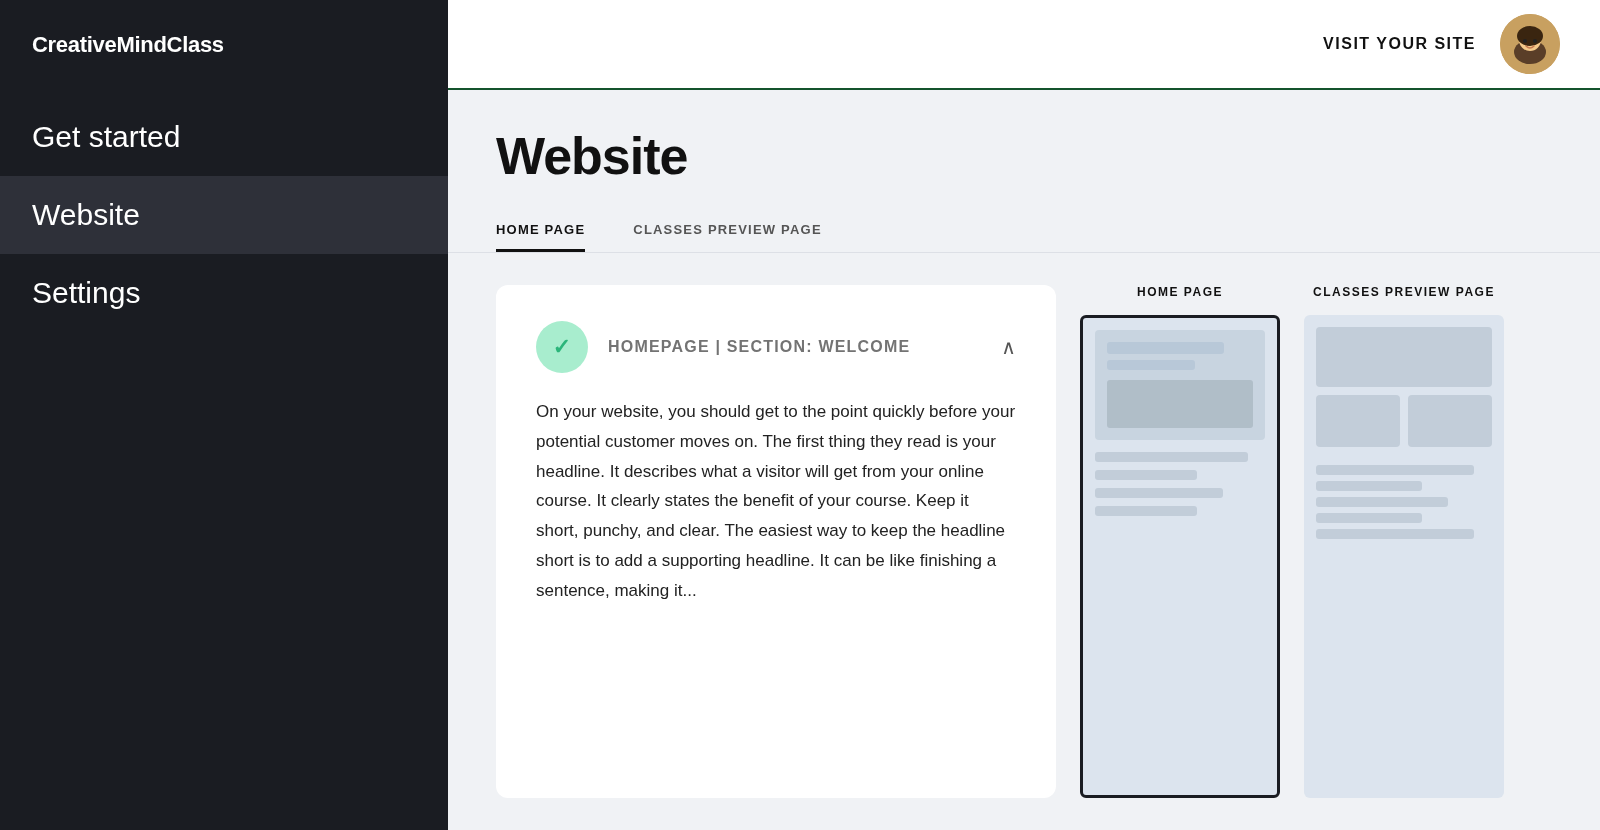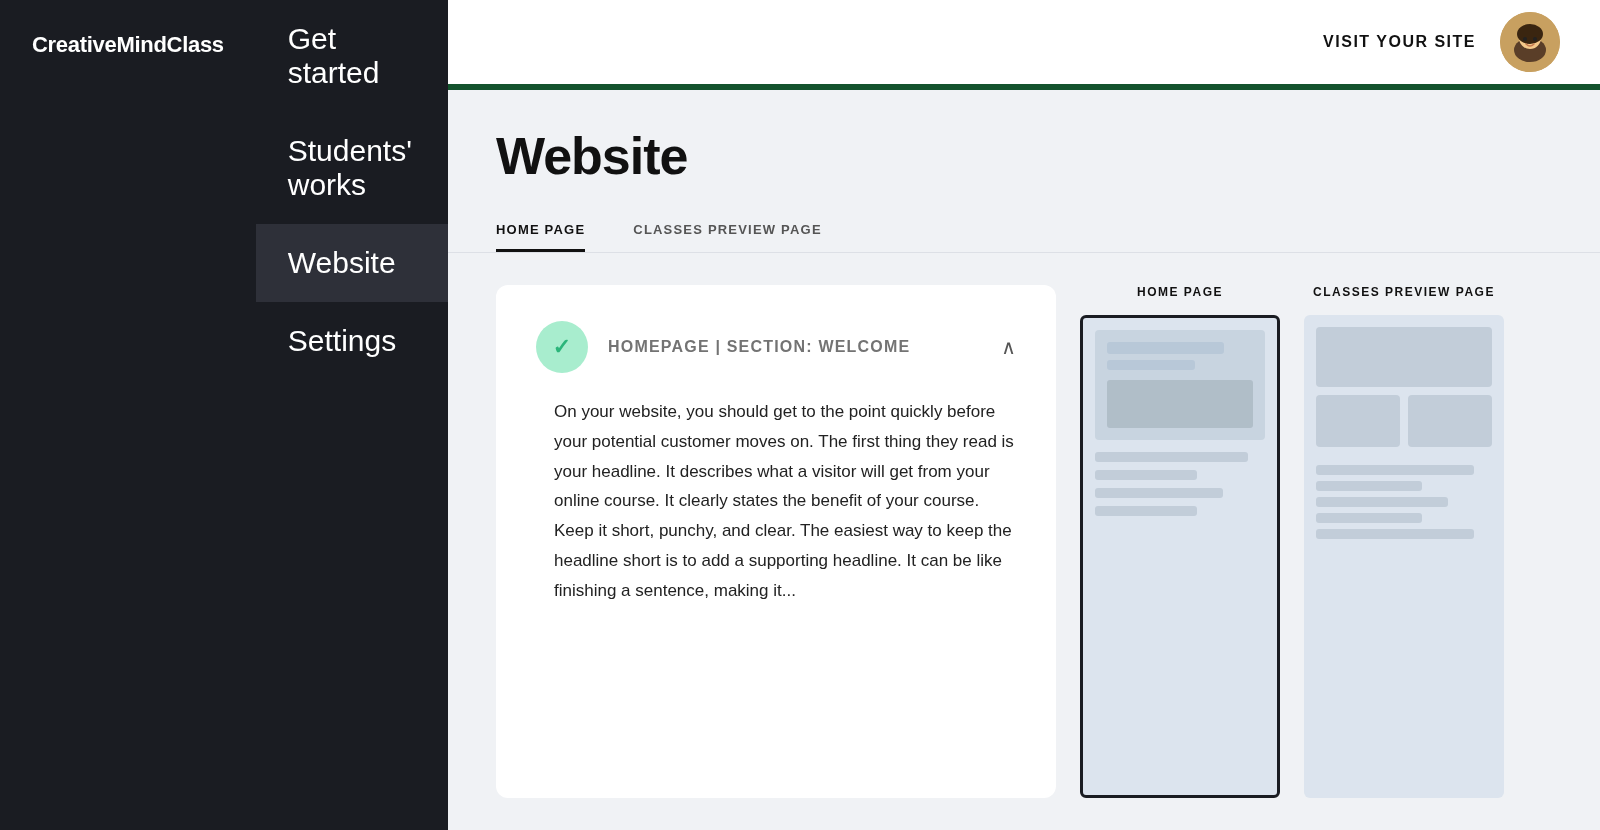--- a/index.html
+++ b/index.html
@@ -4,21 +4,21 @@
   <style>
     * { margin: 0; padding: 0; box-sizing: border-box; }
     body { font-family: -apple-system, BlinkMacSystemFont, 'Segoe UI', sans-serif; background: #f0f2f5; display: flex; height: 830px; overflow: hidden; }
 
     
     .sidebar {
       width: 448px;
       min-width: 448px;
       background: #1a1c22;
       display: flex;
-      flex-direction: row;
+      flex-direction: column;
       padding: 0;
       height: 100%;
     }
     .sidebar-logo {
       padding: 32px 32px 40px 32px;
       color: #ffffff;
       font-size: 22px;
       font-weight: 700;
       letter-spacing: -0.3px;
     }
@@ -51,21 +51,21 @@
     }
 
     
     .topbar {
       height: 90px;
       background: #ffffff;
       display: flex;
       align-items: center;
       justify-content: flex-end;
       padding: 0 40px;
-      border-bottom: 6px solid #14532d;
+      border-bottom: 2px solid #14532d;
       flex-shrink: 0;
     }
     .visit-site-label {
       font-size: 16px;
       font-weight: 700;
       letter-spacing: 1.5px;
       color: #111111;
       text-transform: uppercase;
       margin-right: 24px;
       cursor: pointer;
@@ -183,21 +183,20 @@
       font-size: 20px;
       color: #555;
       cursor: pointer;
       margin-left: 12px;
     }
     .card-body-text {
       font-size: 17px;
       line-height: 1.75;
       color: #222222;
       font-weight: 500;
-      margin-left: 18px;
     }
 
     
     .previews-area {
       flex: 1;
       display: flex;
       gap: 24px;
       overflow: hidden;
     }
     .preview-col {
@@ -270,23 +269,20 @@
     }
   </style>
 </head>
 <body>
 
 <div class="sidebar">
   <div class="sidebar-logo">CreativeMindClass</div>
   <nav class="sidebar-nav">
     <div class="sidebar-item">
       <span>Get started</span>
-    </div>
-    <div class="sidebar-item">
-      <span>Students' works</span>
     </div>
     <div class="sidebar-item active">
       <span>Website</span>
     </div>
     <div class="sidebar-item">
       <span>Settings</span>
     </div>
   </nav>
 </div>
 

